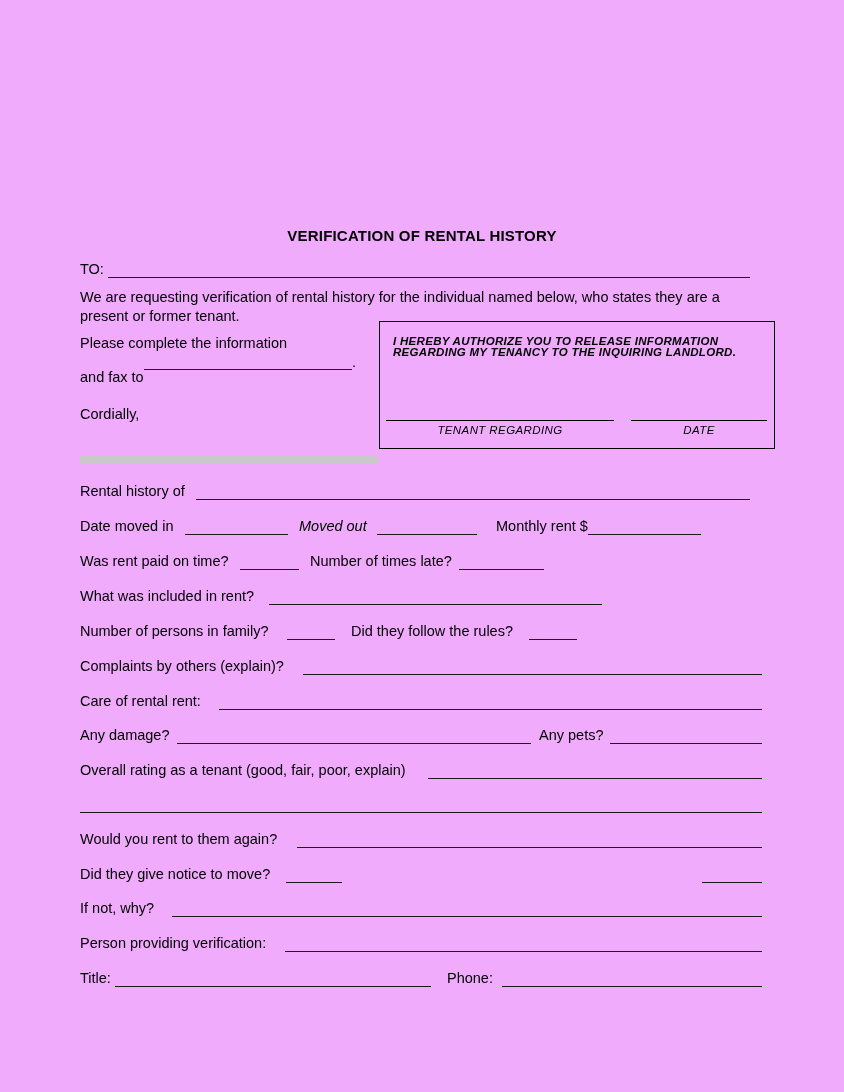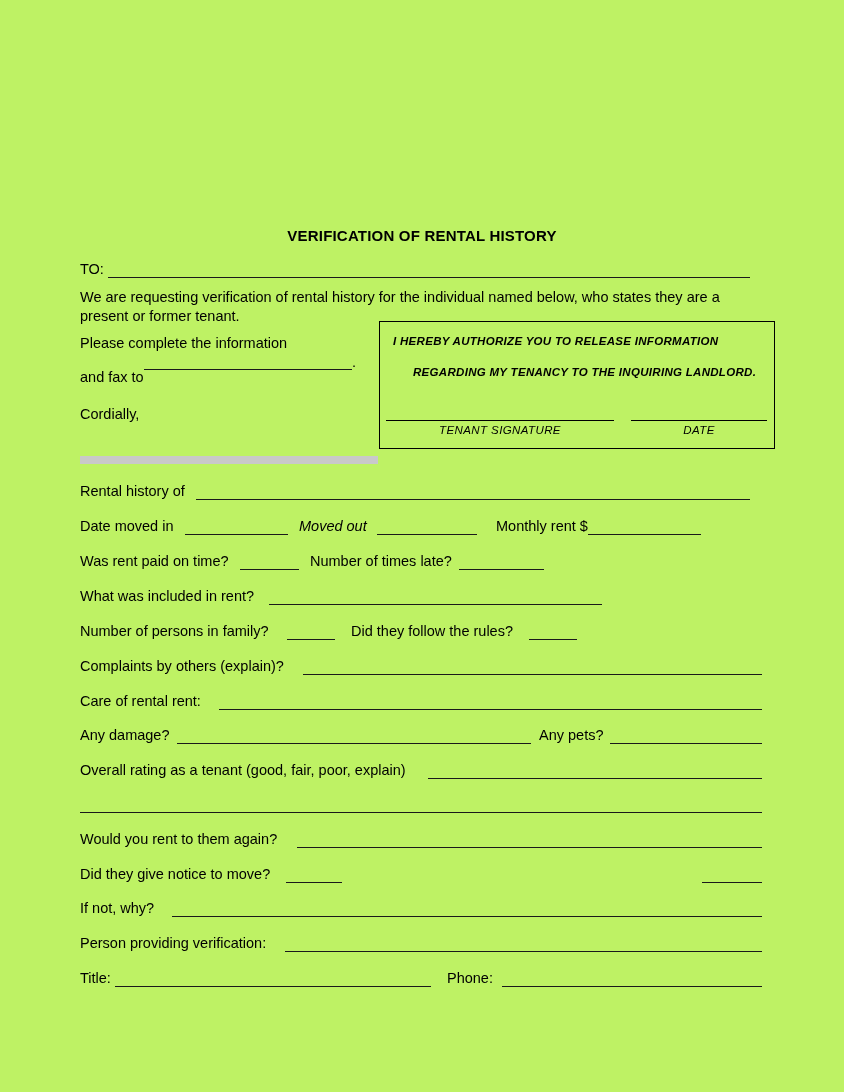--- a/index.html
+++ b/index.html
@@ -4,21 +4,21 @@
 <style>
   html, body {
     margin: 0;
     padding: 0;
     background: #ffffff;
   }
   .page {
     position: relative;
     width: 844px;
     height: 1092px;
-    background: #bef264;
+    background: #f0abfc;
     font-family: "Liberation Sans", sans-serif;
     color: #000000;
     overflow: hidden;
   }
 
   
   .doc-title {
     position: absolute;
     left: 0;
     top: 227px;
@@ -69,21 +69,21 @@
   .auth-line {
     position: absolute;
     left: 13px;
     font-style: italic;
     font-weight: bold;
     font-size: 11.5px;
     letter-spacing: 0.3px;
     white-space: nowrap;
   }
   .auth-line.l1 { top: 13px; }
-  .auth-line.l2 { top: 44px; margin-left: 20px; }
+  .auth-line.l2 { top: 24px; }
   .sig-rule {
     position: absolute;
     height: 0;
     border-bottom: 1.3px solid #000000;
   }
   .sig-rule.sig { left: 6px; top: 98px; width: 228px; }
   .sig-rule.date { left: 251px; top: 98px; width: 136px; }
   .sig-cap {
     position: absolute;
     top: 102px;
@@ -126,21 +126,21 @@
 
   <div class="txt" style="left:80px; top:405px;">Cordially,</div>
 
   <div class="gray-bar"></div>
 
   <div class="auth-box">
     <div class="auth-line l1">I HEREBY AUTHORIZE YOU TO RELEASE INFORMATION</div>
     <div class="auth-line l2">REGARDING MY TENANCY TO THE INQUIRING LANDLORD.</div>
     <div class="sig-rule sig"></div>
     <div class="sig-rule date"></div>
-    <div class="sig-cap sig">TENANT  SIGNATURE</div>
+    <div class="sig-cap sig">TENANT  REGARDING</div>
     <div class="sig-cap date">DATE</div>
   </div>
 
   <div class="txt" style="left:80px; top:482px;">Rental history of</div>
   <div class="rule" style="left:196px; top:499px; width:554px;"></div>
 
   <div class="txt" style="left:80px; top:517px;">Date moved in</div>
   <div class="rule thin" style="left:185px; top:534px; width:103px;"></div>
 
   <div class="txt" style="left:299px; top:517px;font-style:italic;">Moved out</div>

